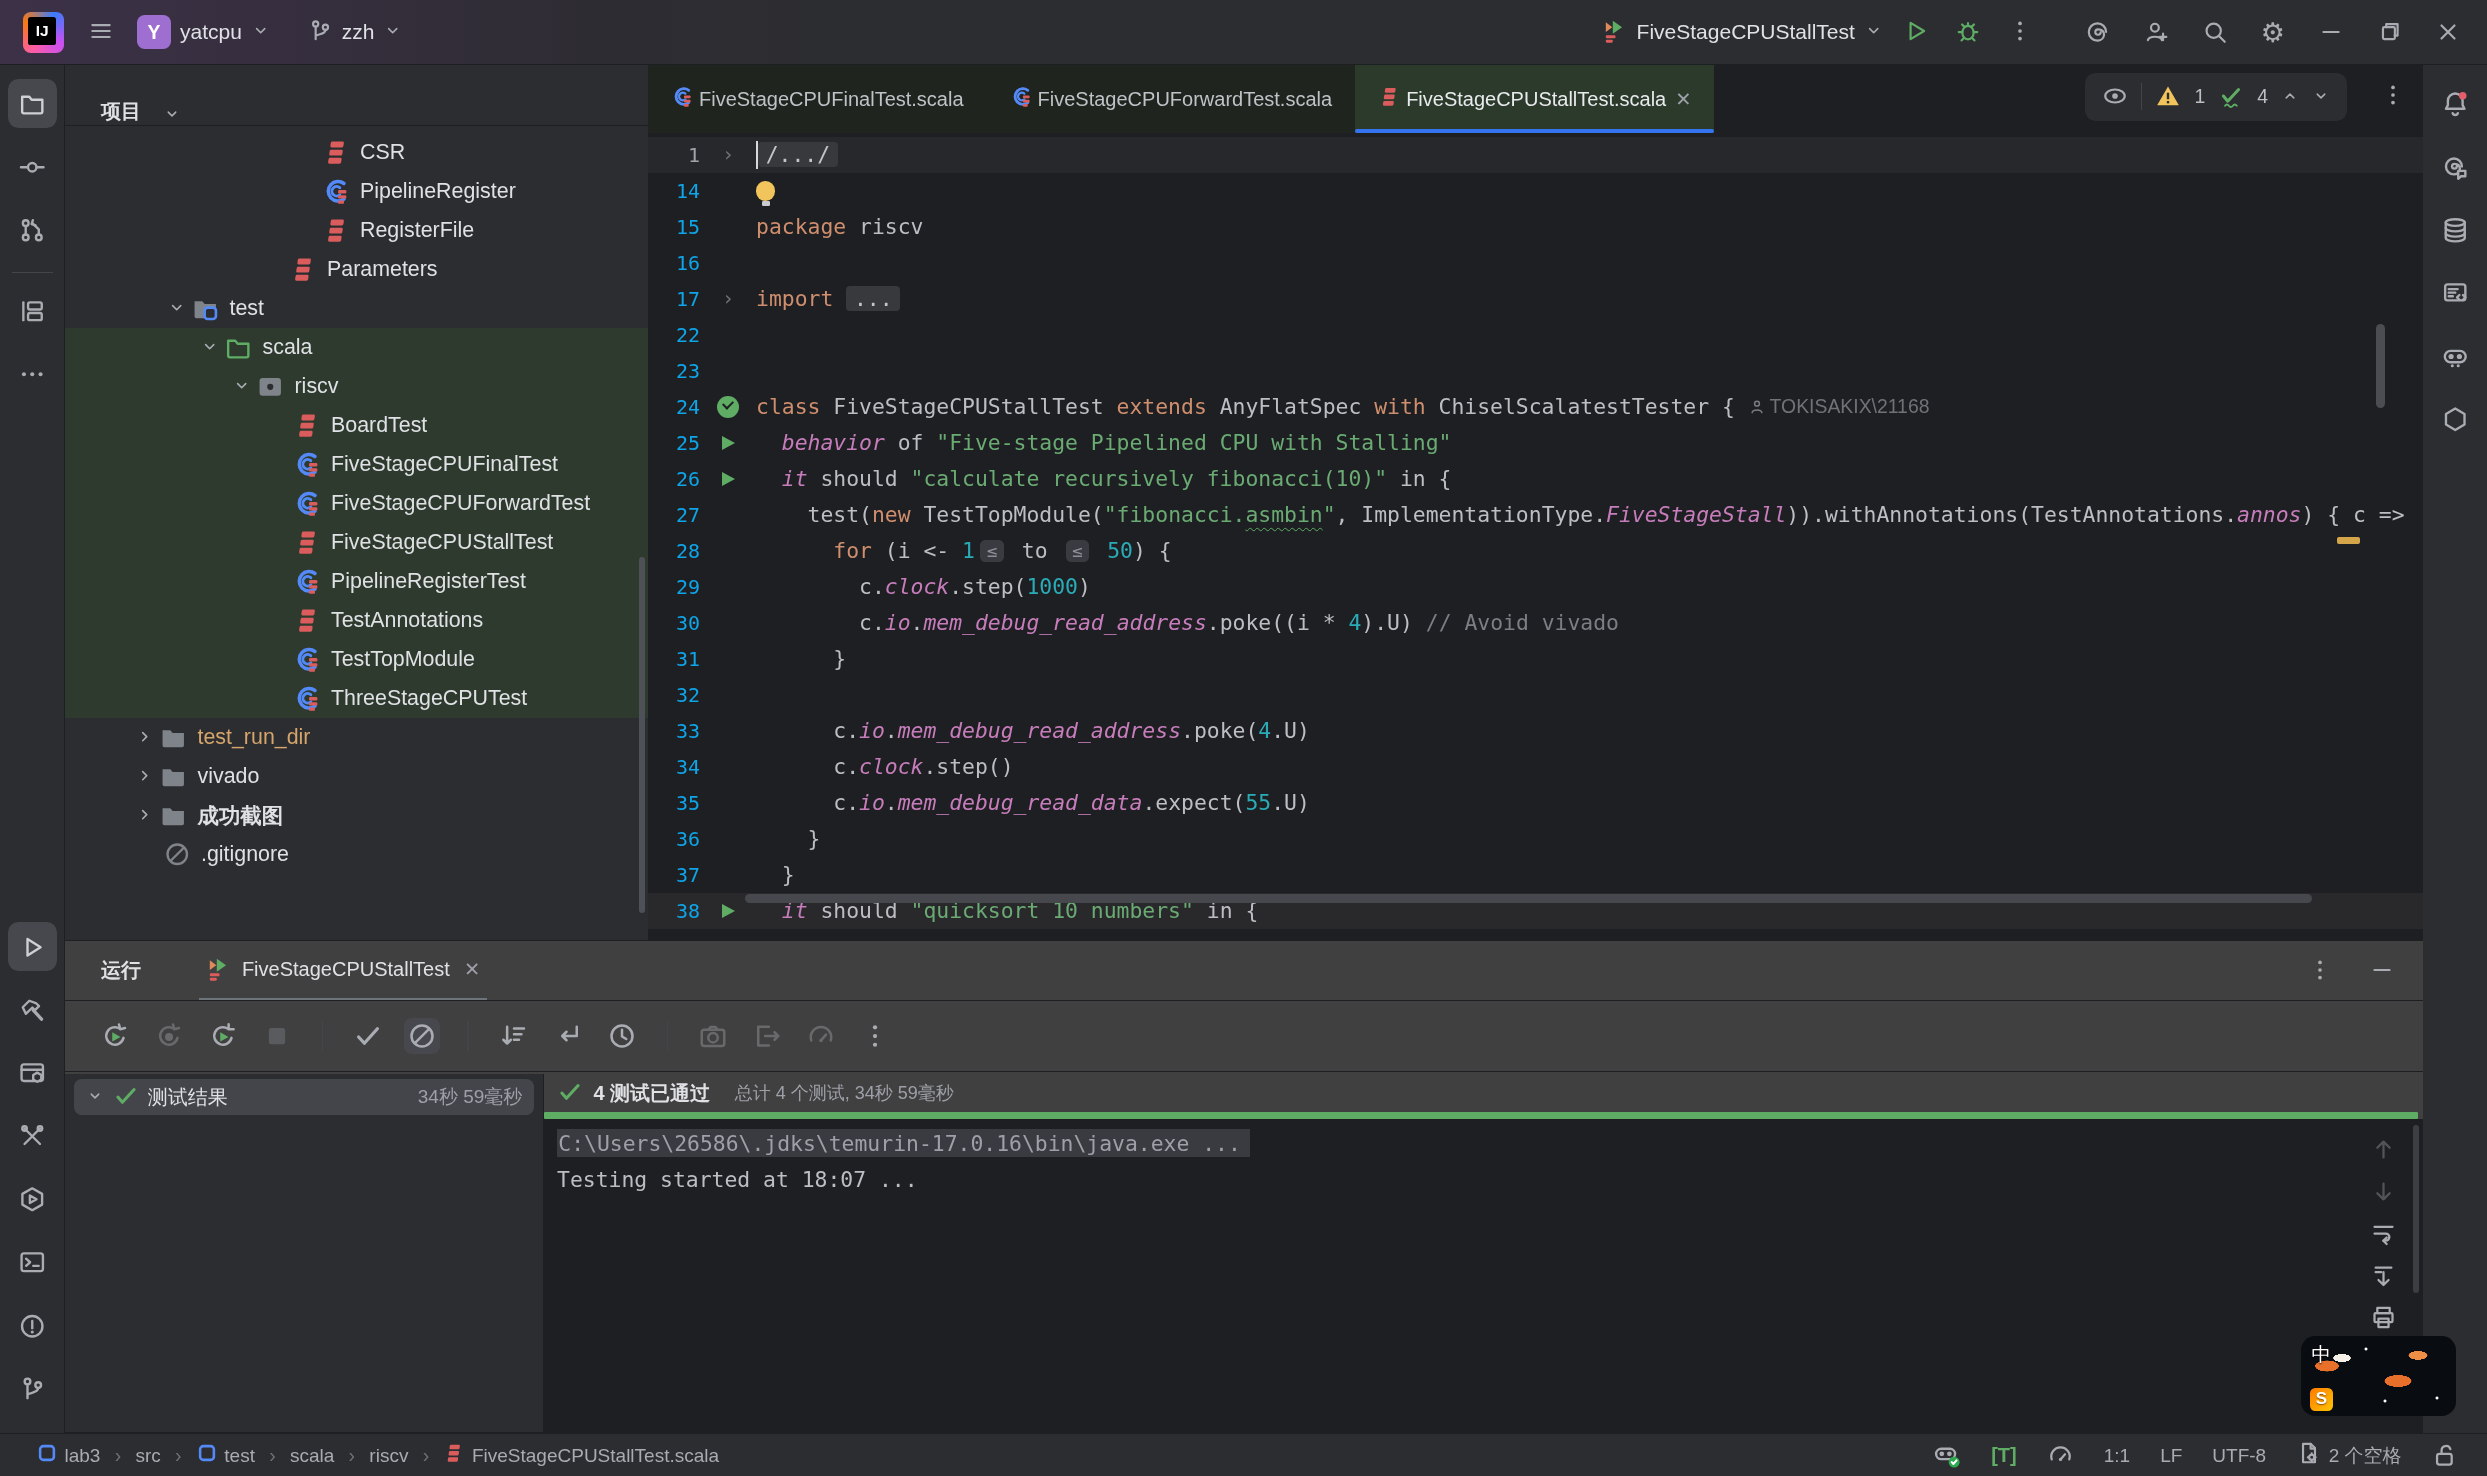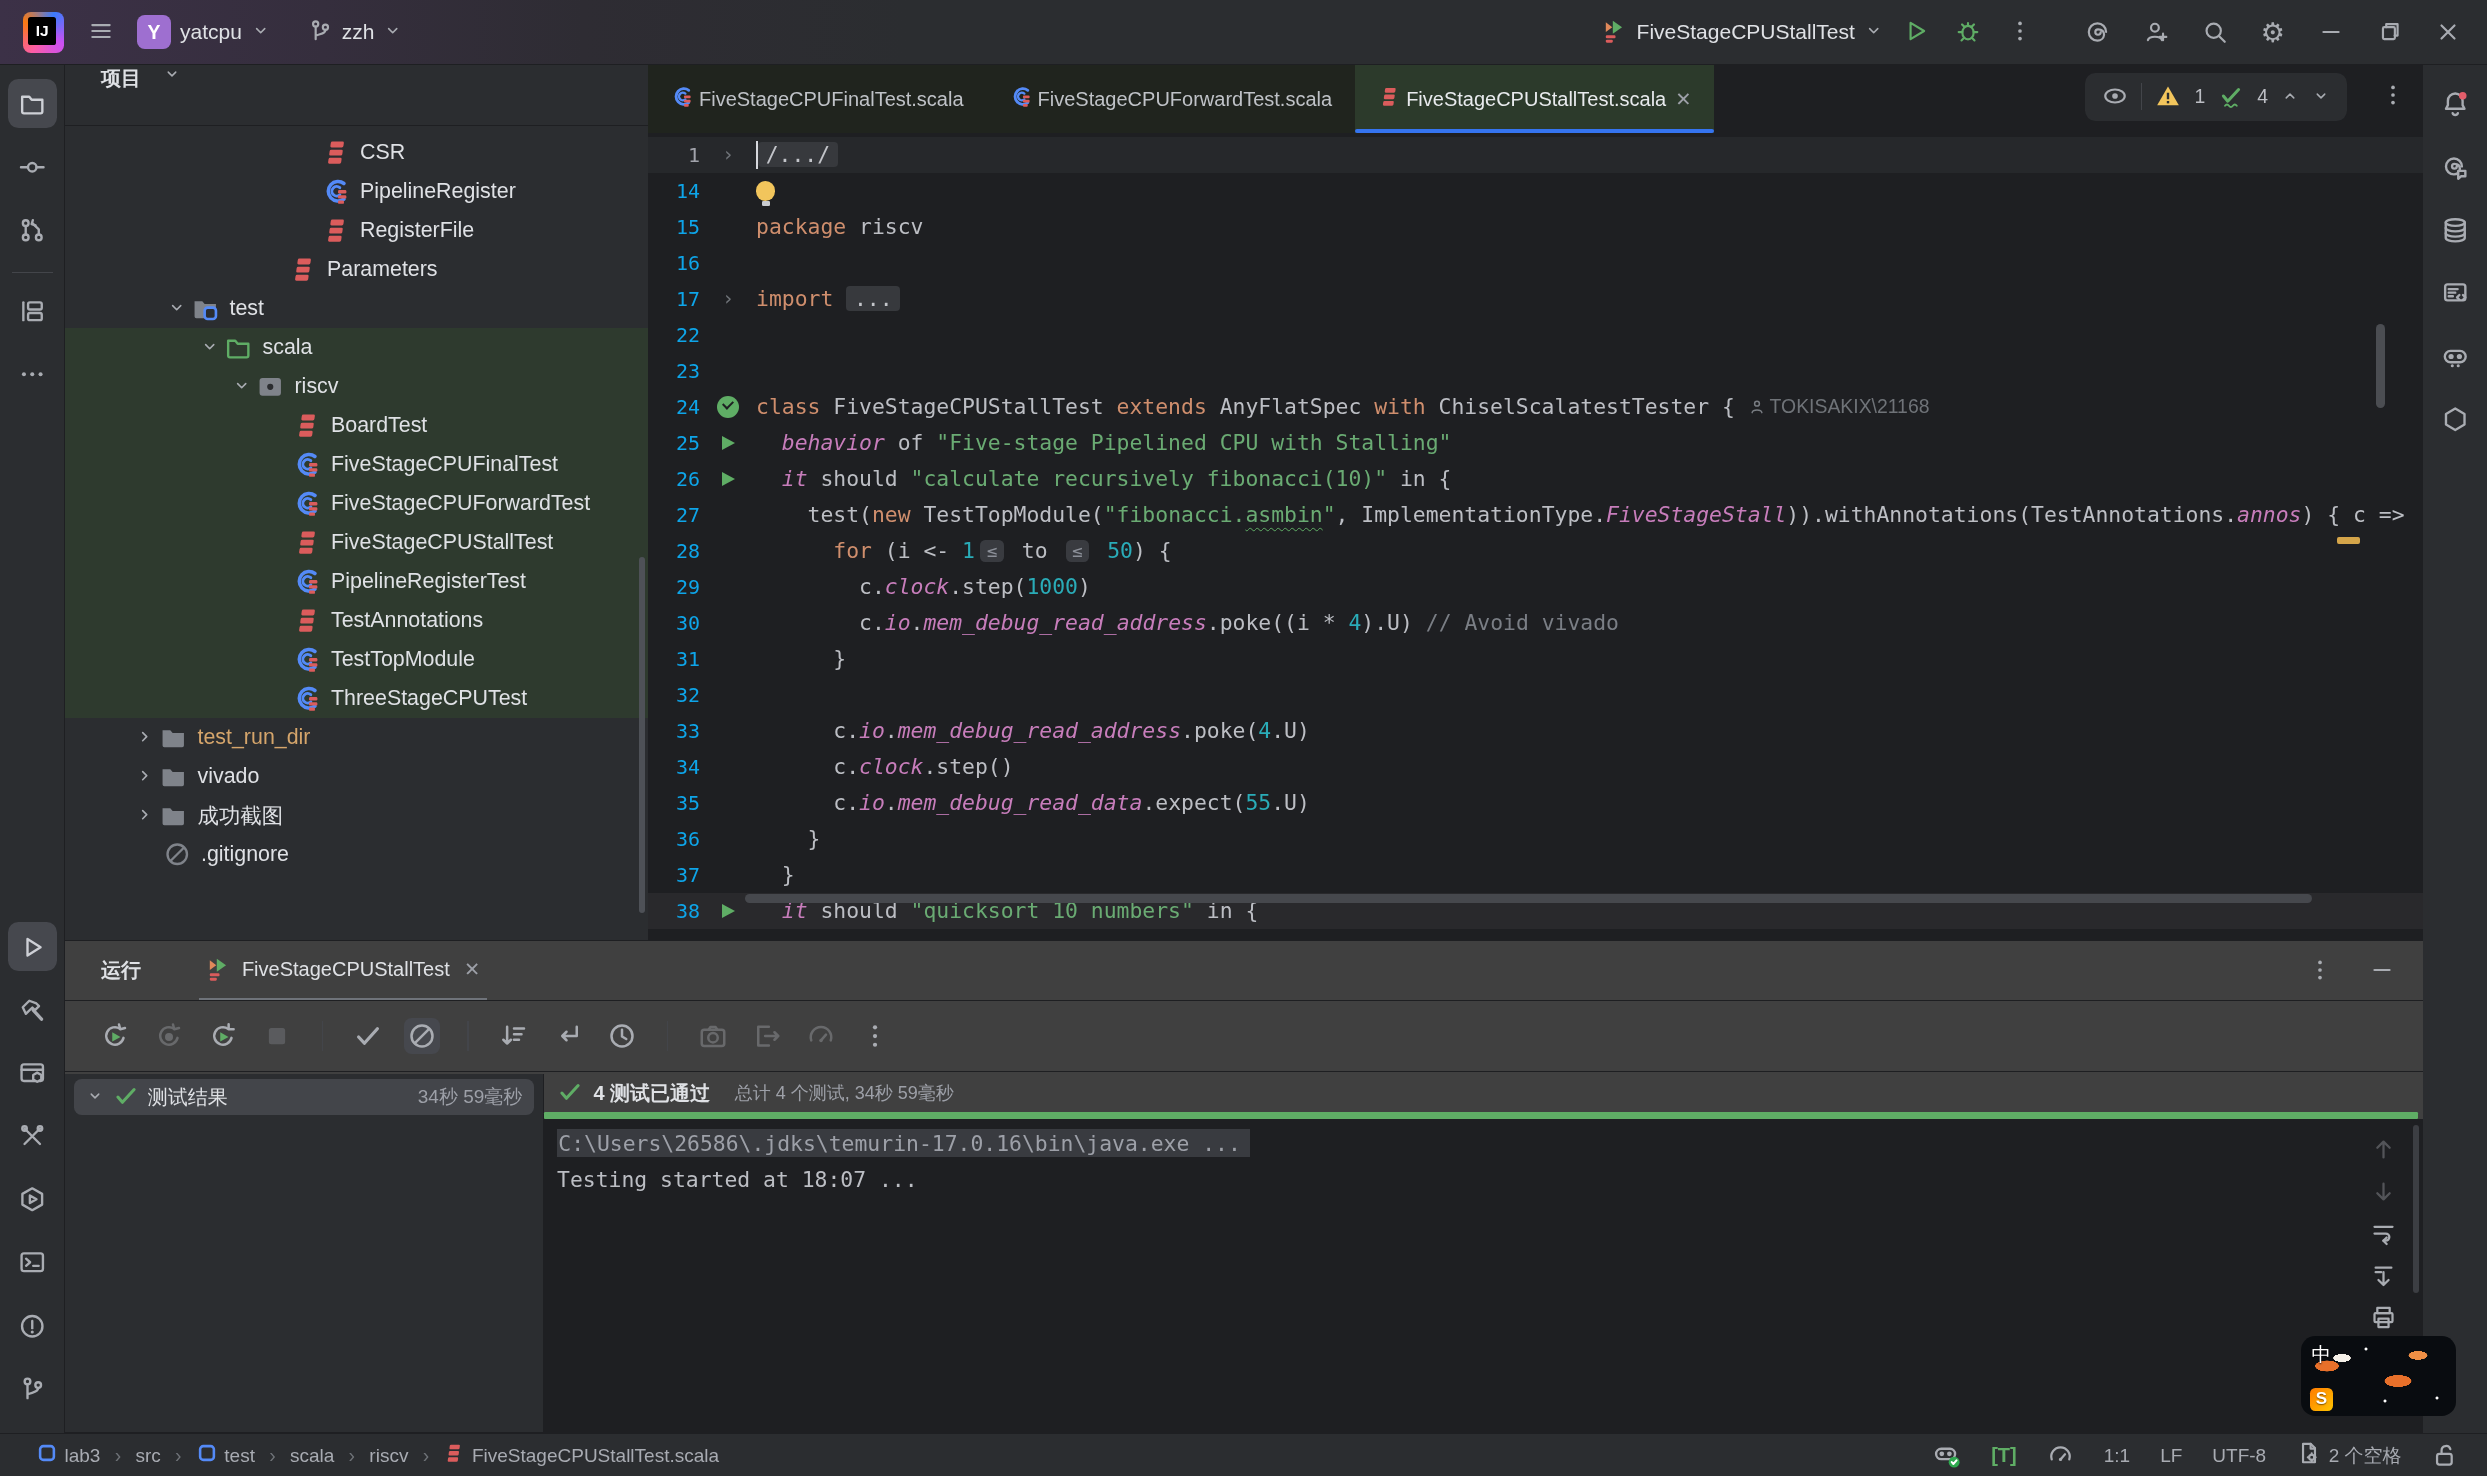--- a/index.html
+++ b/index.html
@@ -32,21 +32,21 @@
   
   #leftbar { position:absolute; left:0; top:65px; width:65px; height:1368px; background:#2b2d30;
     border-right:1.3px solid #1e1f22; display:flex; flex-direction:column; align-items:center; }
   #rightbar { position:absolute; right:0; top:65px; width:65px; height:1368px; background:#2b2d30;
     border-left:1.3px solid #1e1f22; display:flex; flex-direction:column; align-items:center; }
   .bar-icon { width:49px; height:49px; display:flex; align-items:center; justify-content:center; border-radius:10.4px; margin-top:14.2px; }
   .bar-divider { width:41px; height:1.3px; background:#43454a; margin-top:17px; }
 
   
   #project-panel { position:absolute; left:65px; top:65px; width:583px; height:876px; background:#2b2d30; overflow:hidden; }
-  #pp-header { height:61px; display:flex; align-items:flex-start; gap:22px; padding-left:36px; border-bottom:1.3px solid #1e1f22; }
+  #pp-header { height:61px; display:flex; align-items:flex-end; gap:22px; padding-left:36px; border-bottom:1.3px solid #1e1f22; }
   #pp-title { font-size:20px; font-weight:bold; color:#dfe1e5; }
   #pp-rows { padding-top:6.5px; }
   .tree-row { height:39px; display:flex; align-items:center; position:relative; font-size:21.4px; color:#dfe1e5; white-space:nowrap; }
   .tree-row.green { background:#2e3a2e; }
   .tree-row.brown { background:#453627; }
   .row-sel { position:absolute; left:18px; right:7.8px; top:1.3px; bottom:1.3px; background:#43454a; border-radius:9px; }
   .tree-row > * { position:relative; }
   .tree-chev { width:28.5px; height:28.5px; display:flex; align-items:center; justify-content:center; }
   .tree-icon { width:30px; height:30px; display:flex; align-items:center; justify-content:center; margin-right:9px; }
   .lbl-excluded { color:#d5a56b; }
@@ -715,21 +715,21 @@
           </span>
           <span class="tree-icon">
             <span style="display: inline-flex; align-items: center; justify-content: center;">
               <svg class="ic" viewBox="0 0 24 24" width="28.5" height="28.5">
                 <path d="M3 6h6.5l2 2.5H21v10.5a1.5 1.5 0 0 1-1.5 1.5h-15A1.5 1.5 0 0 1 3 19z" fill="#7f838a" stroke="none"></path>
               </svg>
             </span>
           </span>
           <span>vivado</span>
         </div>
-        <div class="tree-row" style="padding-left: 65px;">
+        <div class="tree-row" style="padding-left: 65px; font-weight: bold;">
           <span class="tree-chev">
             <span style="display: inline-flex; align-items: center; justify-content: center;">
               <svg class="ic" viewBox="0 0 24 24" width="19.4" height="19.4">
                 <path d="M9.5 7l5 5-5 5"></path>
               </svg>
             </span>
           </span>
           <span class="tree-icon">
             <span style="display: inline-flex; align-items: center; justify-content: center;">
               <svg class="ic" viewBox="0 0 24 24" width="28.5" height="28.5">

